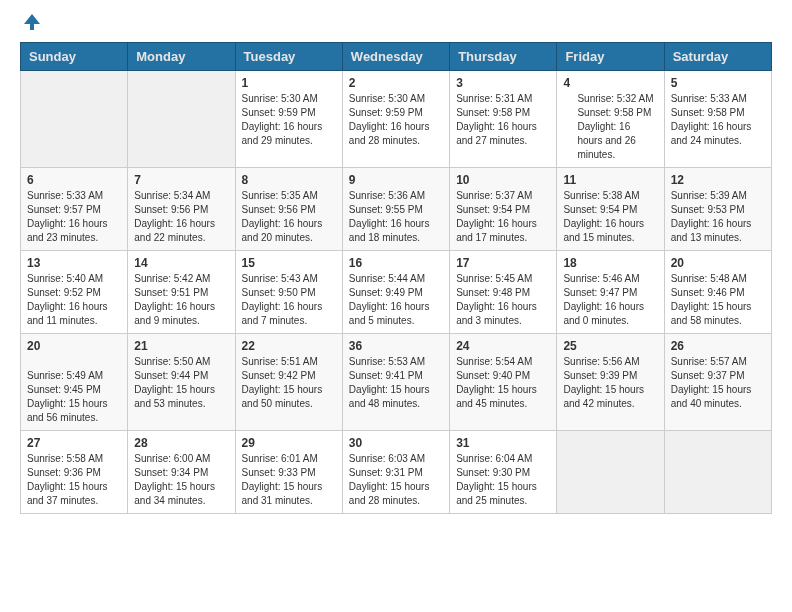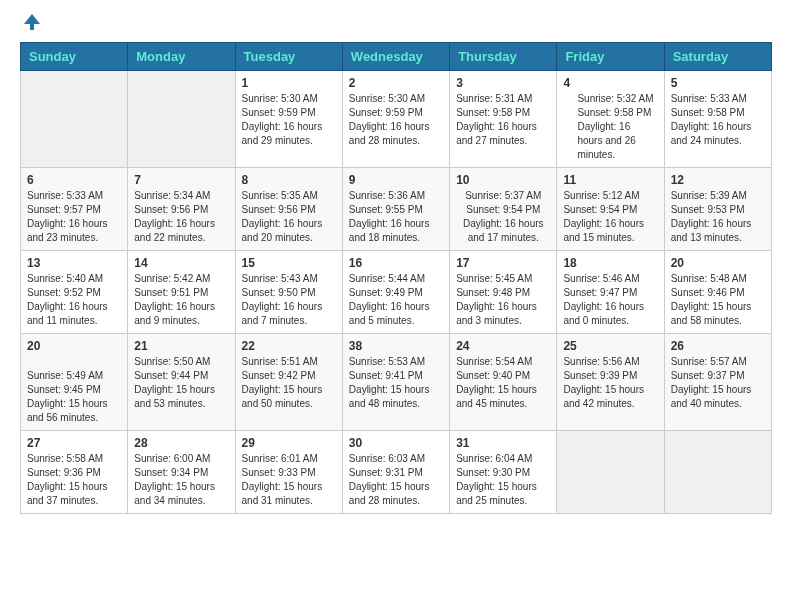--- a/index.html
+++ b/index.html
@@ -58,21 +58,21 @@
       color: #555;
       margin-top: 2px;
     }
     .calendar {
       width: 100%;
       border-collapse: collapse;
       border: 1px solid #ccc;
     }
     .calendar th {
       background-color: #2471a3;
-      color: #5eead4;
+      color: #e5e5e5;
       text-align: left;
       padding: 6px 8px;
       font-size: 13px;
       font-weight: bold;
       border: 1px solid #1a5276;
     }
     .calendar td {
       vertical-align: top;
       padding: 5px 6px;
       border: 1px solid #ccc;
@@ -189,27 +189,27 @@
 Daylight: 16 hours and 20 minutes.</div>
           </td>
           <td>
             <span class="day-number">9</span>
             <div class="day-info" style="white-space: pre-line;">Sunrise: 5:36 AM
 Sunset: 9:55 PM
 Daylight: 16 hours and 18 minutes.</div>
           </td>
           <td>
             <span class="day-number">10</span>
-            <div class="day-info" style="white-space: pre-line; text-align: center;">Sunrise: 5:37 AM
+            <div class="day-info" style="white-space: pre-line;">Sunrise: 5:37 AM
 Sunset: 9:54 PM
 Daylight: 16 hours and 17 minutes.</div>
           </td>
           <td>
             <span class="day-number">11</span>
-            <div class="day-info" style="white-space: pre-line;">Sunrise: 5:12 AM
+            <div class="day-info" style="white-space: pre-line;">Sunrise: 5:38 AM
 Sunset: 9:54 PM
 Daylight: 16 hours and 15 minutes.</div>
           </td>
           <td>
             <span class="day-number">12</span>
             <div class="day-info" style="white-space: pre-line;">Sunrise: 5:39 AM
 Sunset: 9:53 PM
 Daylight: 16 hours and 13 minutes.</div>
           </td>
         </tr>
@@ -270,21 +270,21 @@
 Sunset: 9:44 PM
 Daylight: 15 hours and 53 minutes.</div>
           </td>
           <td>
             <span class="day-number">22</span>
             <div class="day-info" style="white-space: pre-line;">Sunrise: 5:51 AM
 Sunset: 9:42 PM
 Daylight: 15 hours and 50 minutes.</div>
           </td>
           <td>
-            <span class="day-number">38</span>
+            <span class="day-number">36</span>
             <div class="day-info" style="white-space: pre-line;">Sunrise: 5:53 AM
 Sunset: 9:41 PM
 Daylight: 15 hours and 48 minutes.</div>
           </td>
           <td>
             <span class="day-number">24</span>
             <div class="day-info" style="white-space: pre-line;">Sunrise: 5:54 AM
 Sunset: 9:40 PM
 Daylight: 15 hours and 45 minutes.</div>
           </td>

